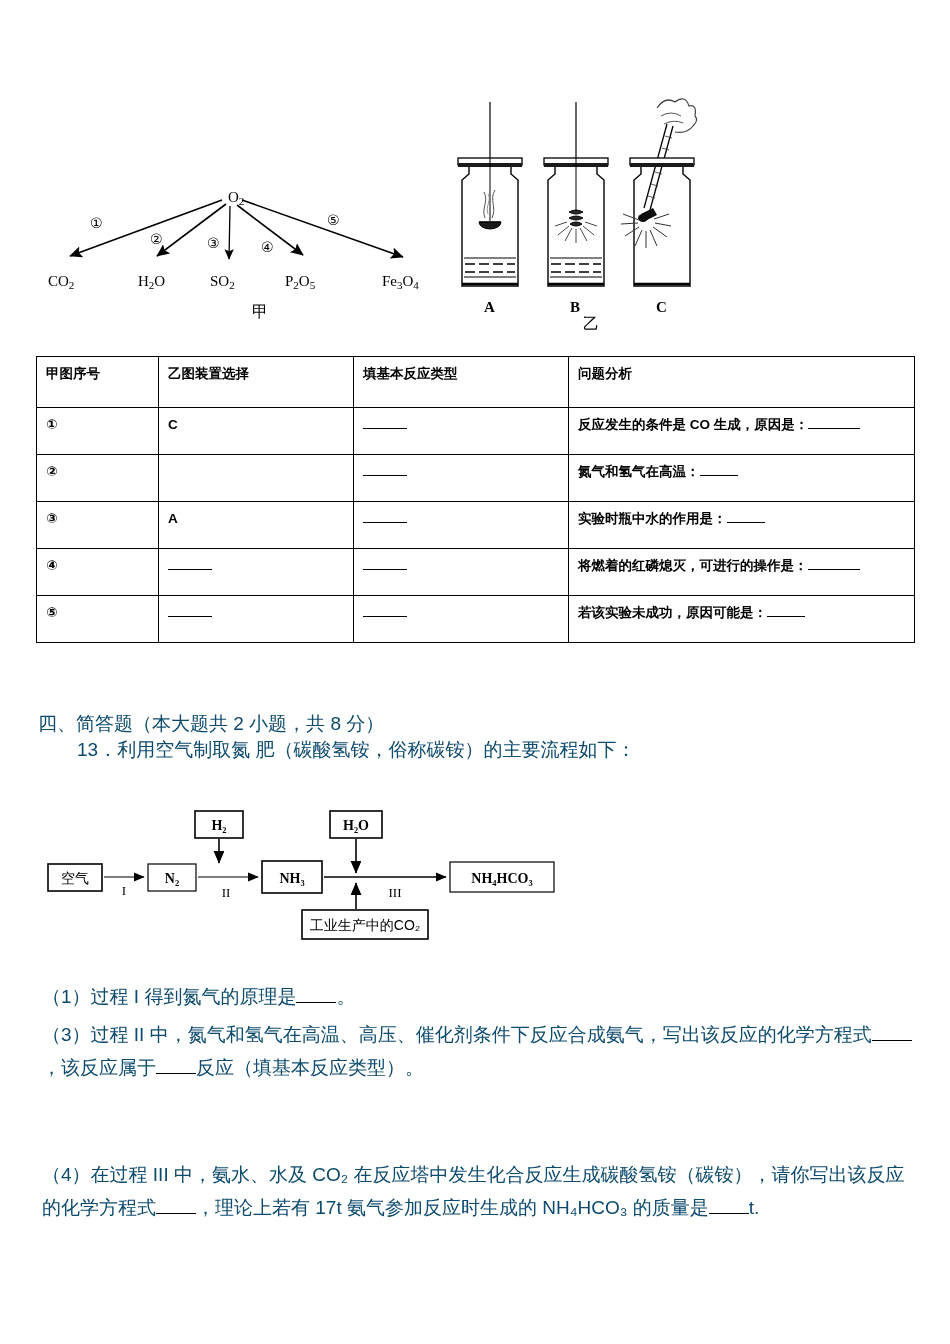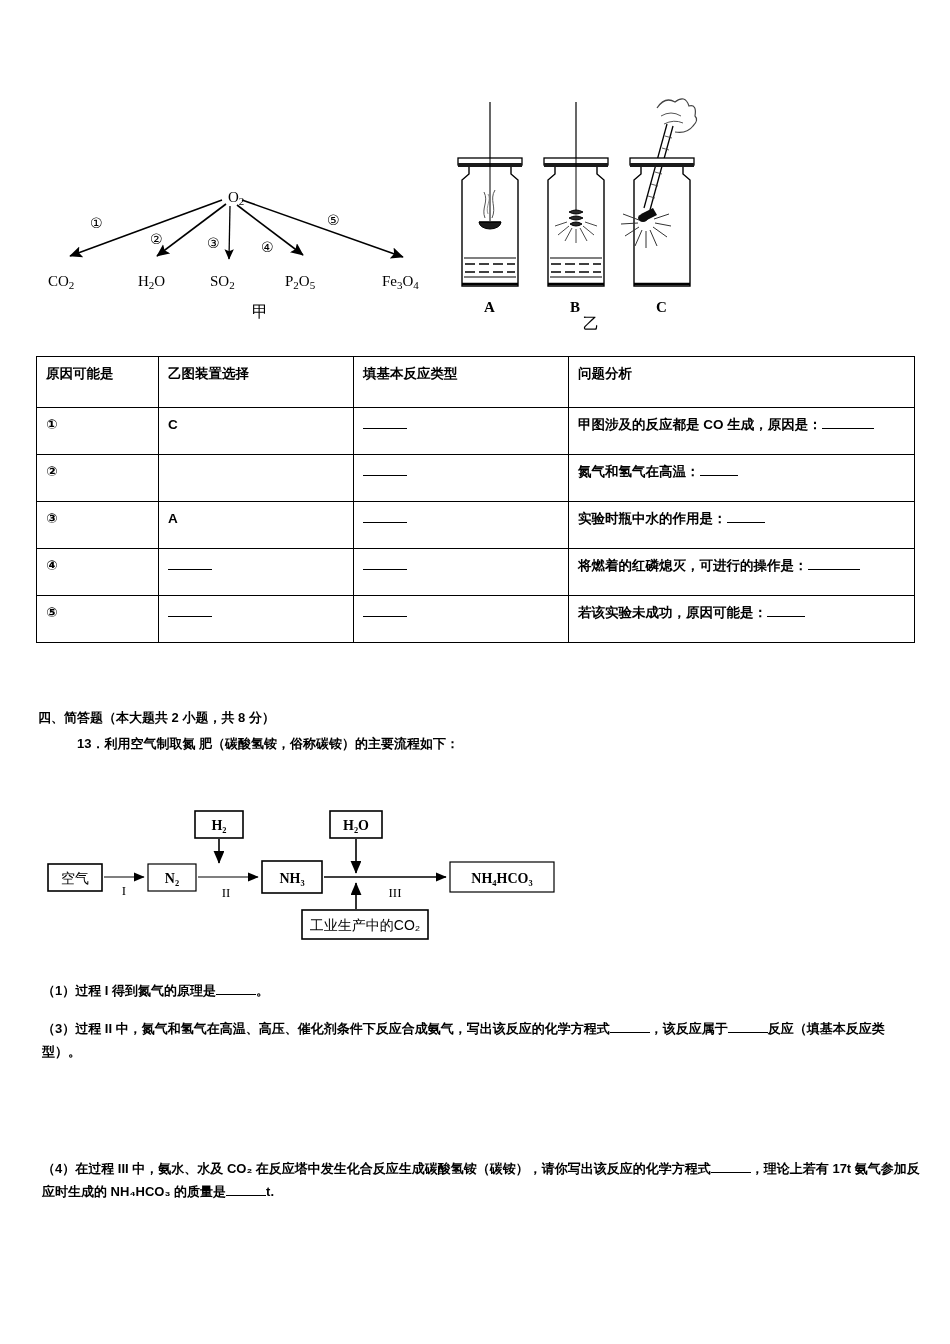--- a/index.html
+++ b/index.html
@@ -113,24 +113,24 @@
     height: 0.85em;
     vertical-align: baseline;
   }
   .blank-sm { min-width: 38px; }
   .blank-lg { min-width: 52px; }
 
   
   .btext {
     position: absolute;
     font-family: "Liberation Sans", "DejaVu Sans", sans-serif;
-    font-size: 13px;
-    font-weight: bold;
+    font-size: 19px;
+    font-weight: normal;
     line-height: 1.75;
-    color: #000000;
+    color: #0c4a6e;
   }
   #sec-heading { left: 38px; top: 707px; }
   #q13-stem    { left: 38px; top: 733px; margin-left: 39px; }
 
   #q1-line { left: 42px; top: 980px; }
   #q2-line { left: 42px; top: 1018px; width: 880px; }
   #q3-line { left: 42px; top: 1085px; width: 880px; }
   #q4-line { left: 42px; top: 1158px; width: 880px; }
 
   .inline-blank {
@@ -315,32 +315,32 @@
 
   <table id="exp-table">
     <colgroup>
       <col class="col-a">
         <col class="col-b">
         <col class="col-c">
         <col class="col-d">
     </colgroup>
     <thead>
       <tr>
-        <th>原因可能是</th>
+        <th>甲图序号</th>
         <th>乙图装置选择</th>
         <th>填基本反应类型</th>
         <th>问题分析</th>
       </tr>
     </thead>
     <tbody>
       <tr>
         <td class="cellnum">①</td>
         <td class="devletter">C</td>
         <td><span class="blank"></span></td>
-        <td><span>甲图涉及的反应都是 CO 生成，原因是：</span><span class="blank blank-lg"></span></td>
+        <td><span>反应发生的条件是 CO 生成，原因是：</span><span class="blank blank-lg"></span></td>
       </tr>
       <tr>
         <td class="cellnum">②</td>
         <td class="devletter"></td>
         <td><span class="blank"></span></td>
         <td><span>氮气和氢气在高温：</span><span class="blank blank-sm"></span></td>
       </tr>
       <tr>
         <td class="cellnum">③</td>
         <td class="devletter">A</td>

